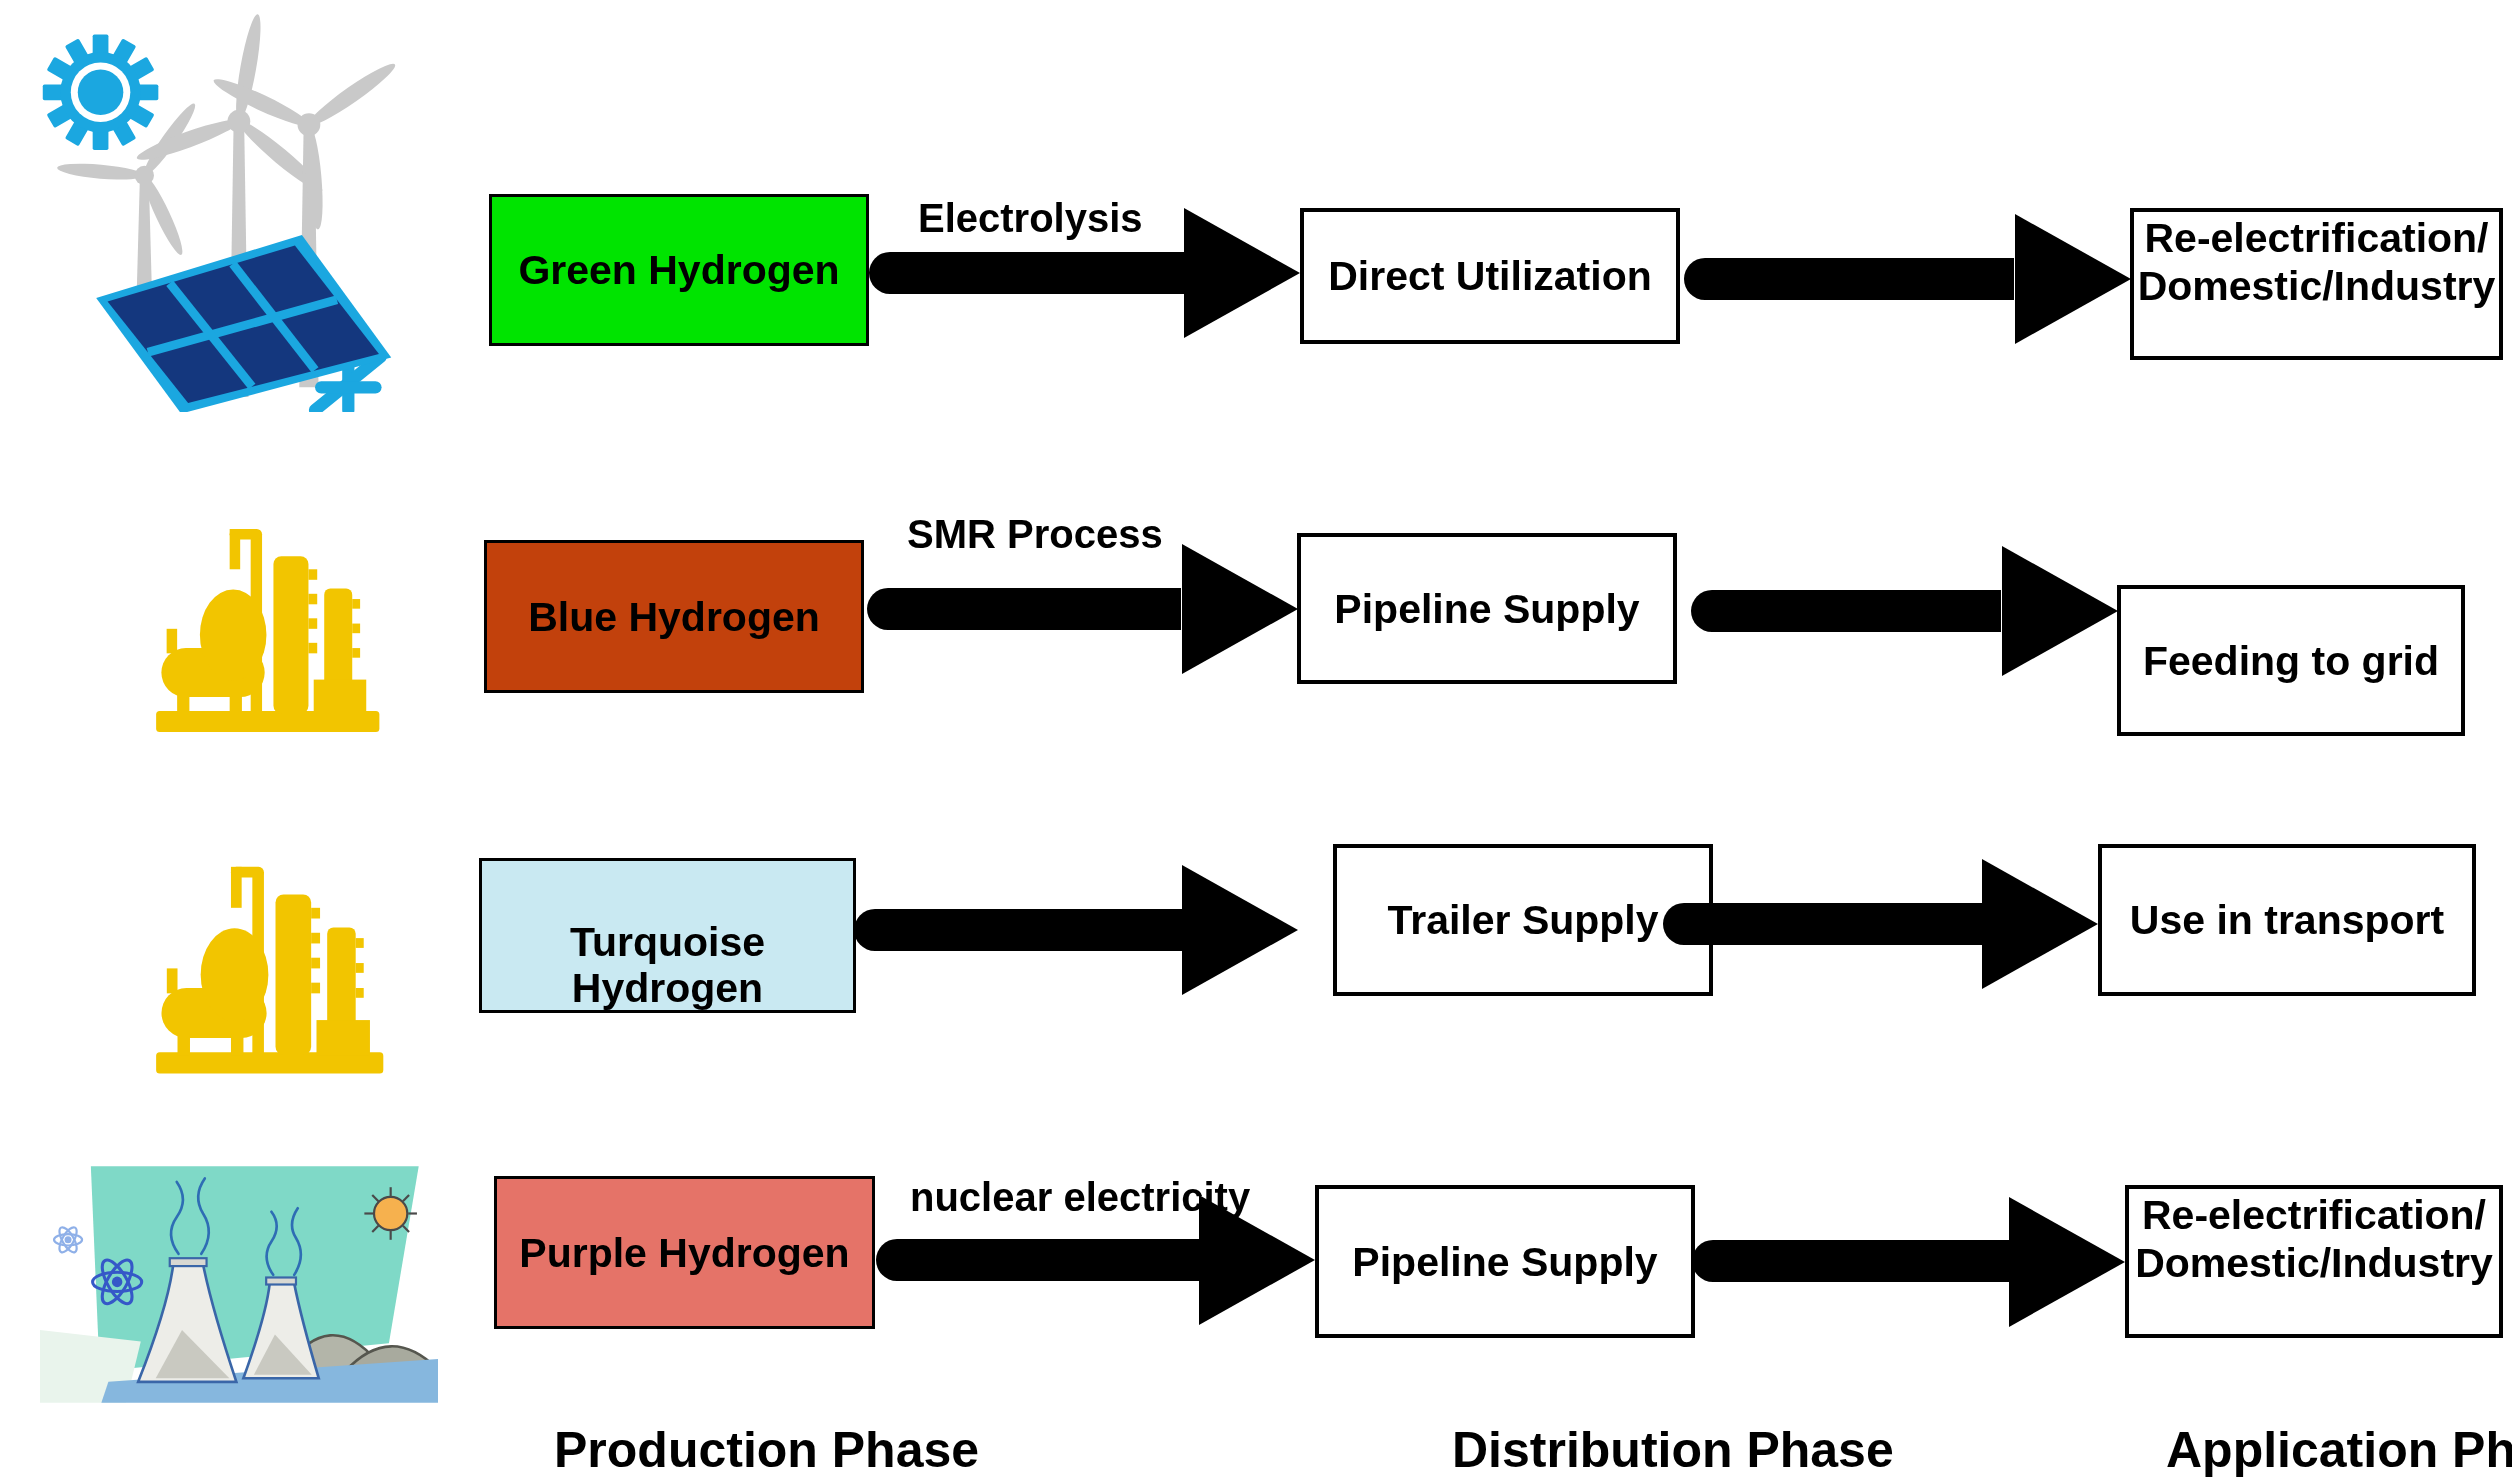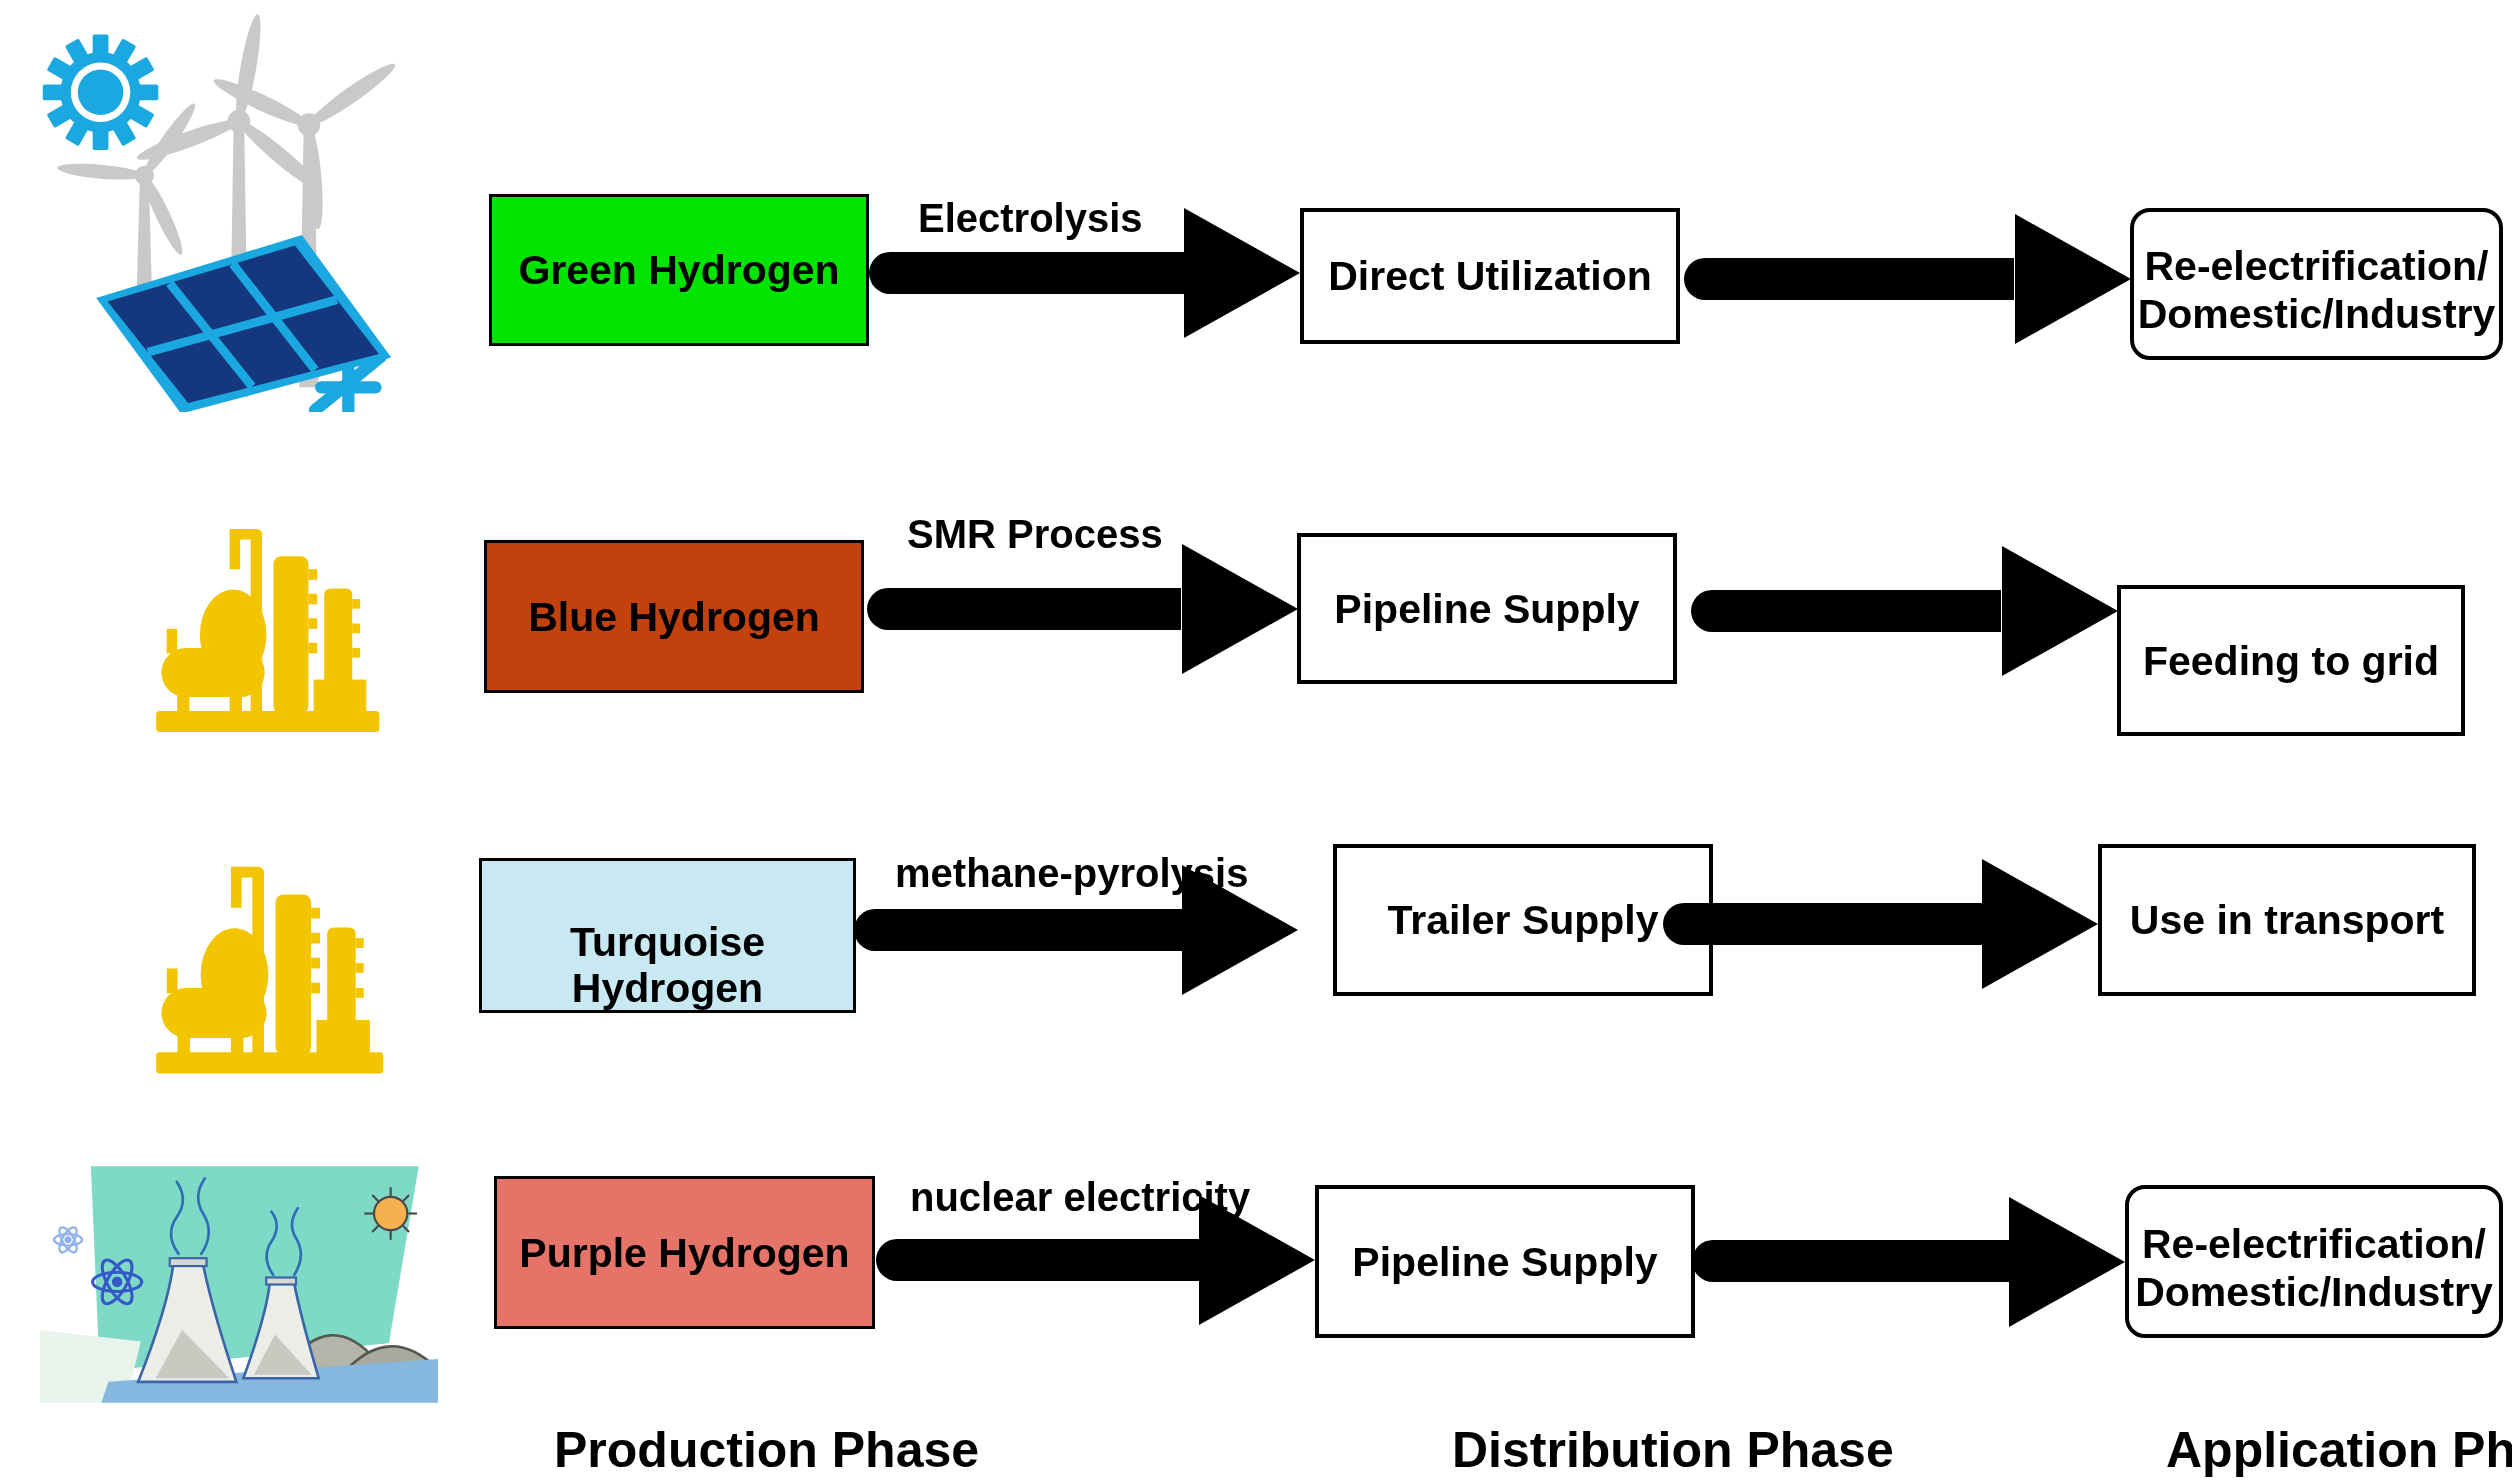--- a/index.html
+++ b/index.html
@@ -4,21 +4,21 @@
 <style>
   html,body{margin:0;padding:0;background:#fff;}
   body{width:2512px;height:1482px;position:relative;overflow:hidden;
        font-family:"Liberation Sans",sans-serif;font-weight:bold;color:#000;}
   #diagram{position:absolute;left:0;top:0;width:2512px;height:1482px;}
 
   .box{position:absolute;box-sizing:border-box;background:#fff;border:4.4px solid #000;
        display:flex;flex-direction:column;align-items:center;justify-content:center;
        text-align:center;font-size:41px;line-height:48px;}
   .prod{border-width:3.5px;}
-  .top-align{justify-content:center;padding-top:12px;border-radius:20px;}
+  .top-align{justify-content:flex-start;padding-top:2px;}
   .low-align{justify-content:flex-start;padding-top:58px;line-height:46px;}
 
   .shaft{position:absolute;height:42px;background:#000;border-radius:21px 0 0 21px;}
   .head{position:absolute;width:0;height:0;border-top:65px solid transparent;
         border-bottom:65px solid transparent;border-left:116px solid #000;}
 
   .arrow-label{position:absolute;font-size:40px;white-space:nowrap;}
   .phase-label{position:absolute;font-size:50px;white-space:nowrap;}
 
   .icon-wrap{position:absolute;}
@@ -182,21 +182,20 @@
         <rect x="188" y="196" width="60" height="40"></rect>
       </g>
     </svg>
   </div>
 
   <div class="box prod low-align" style="left: 479px; top: 858px; width: 377px; height: 155px; background-color: rgb(201, 233, 242);">
     <span>Turquoise</span>
     <span>Hydrogen</span>
   </div>
 
-  <div class="arrow-label" style="left:895px;top:851px;">methane-pyrolysis</div>
   <div class="shaft" style="left:854px;top:909px;width:328px;"></div>
   <div class="head" style="left:1182px;top:865px;"></div>
 
   <div class="box" style="left:1297px;top:844px;width:380px;height:152px;margin-left:36px;">
     <span>Trailer Supply</span>
   </div>
 
   <div class="shaft" style="left:1663px;top:903px;width:319px;"></div>
   <div class="head" style="left:1982px;top:859px;"></div>
 

